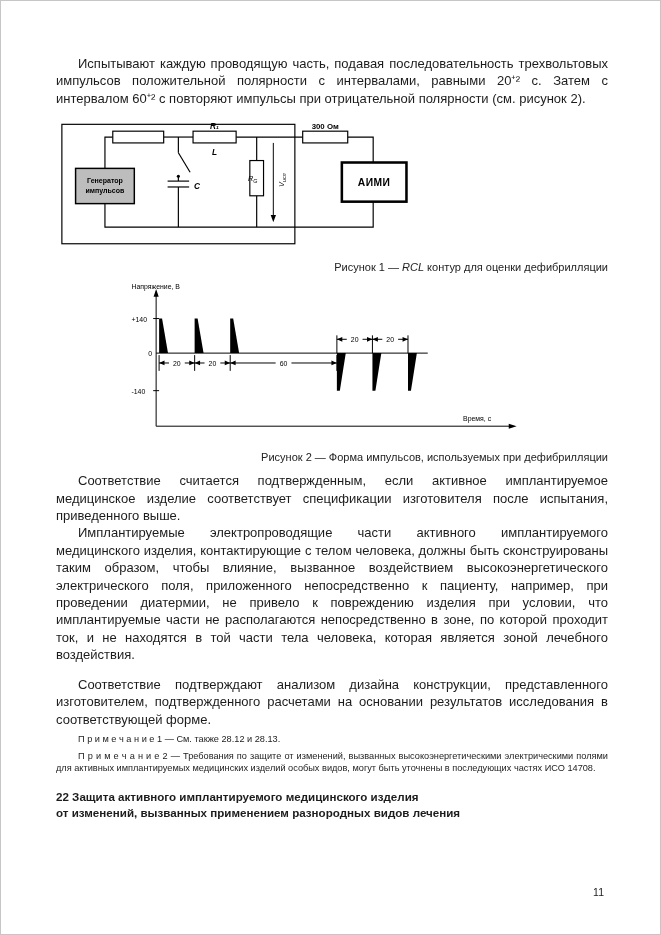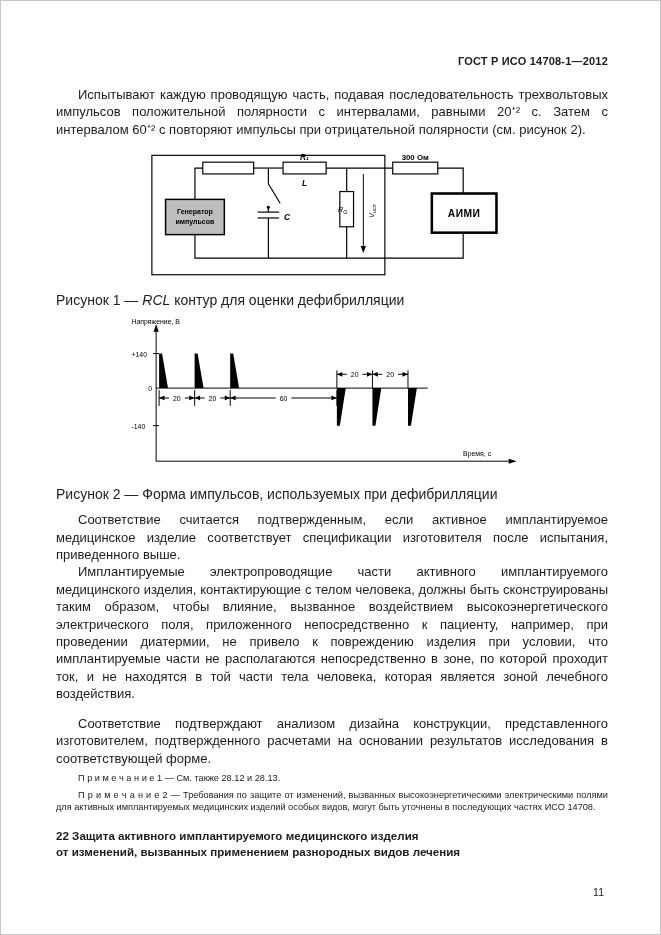--- a/index.html
+++ b/index.html
@@ -6,23 +6,23 @@
   html,body { background:#e8e8e8; }
   body { font-family:"Liberation Sans", sans-serif; color:#1c1c1c; }
   .page {
     width:661px; height:935px; margin:0 auto; background:#ffffff;
     border:1px solid #c6c6c6; position:relative; overflow:hidden;
     padding:54px 52px 0 55px;
   }
   .doc-header { text-align:right; font-weight:bold; font-size:11px; letter-spacing:.2px; margin-bottom:19px; }
   .body-text { font-size:13px; line-height:1.34; text-align:justify; }
   .indent { text-indent:22px; }
-  .fig1-wrap { text-align:center; margin:13px 0 2px; }
+  .fig1-wrap { margin:13px 0 2px; }
   .fig2-wrap { margin:9px 0 0 73px; }
-  .caption { text-align:left; font-size:14px; color:#222; margin:5px 0 9px; }
+  .caption { text-align:right; font-size:11px; color:#222; margin:5px 0 9px; }
   .caption i { font-style:italic; }
   .sec-title { font-size:11.6px; font-weight:bold; line-height:1.35; margin:15px 0 11px; }
   .note { font-size:9.2px; line-height:1.32; text-align:justify; text-indent:22px; margin-top:5px; }
   .pagenum { position:absolute; right:56px; bottom:36px; font-size:10.5px; color:#222; }
   .mt8 { margin-top:12px; }
   .mt12 { }
   svg { overflow:visible; }
   svg text { font-family:"Liberation Sans", sans-serif; fill:#000; }
   .wire { stroke:#000; stroke-width:1.2; fill:none; }
   .thin { stroke:#000; stroke-width:1; fill:none; }
@@ -35,21 +35,20 @@
   .t8b { font-size:8px; font-weight:bold; }
   .t8bi { font-size:8.5px; font-weight:bold; font-style:italic; }
   .t7i { font-size:7.5px; font-style:italic; }
   .t10b { font-size:10.5px; font-weight:bold; letter-spacing:.5px; }
 </style>
 </head>
 <body>
 
 <div class="page">
 
-  <div class="doc-header">ГОСТ Р ИСО 14708-1—2012</div>
 
   <p class="body-text indent">Испытывают каждую проводящую часть, подавая последовательность трехвольтовых импульсов положительной полярности с интервалами, равными 20⁺² с. Затем с интервалом 60⁺² с повторяют импульсы при отрицательной полярности (см. рисунок 2).</p>
 
   <div class="fig1-wrap">
     <svg width="372" height="132" viewBox="0 0 380 132">
 
       <rect x="6" y="3" width="238" height="122" class="wire"></rect>
 
       <g>
         <path class="wire" d="M50,48 L50,16 L58,16"></path>

